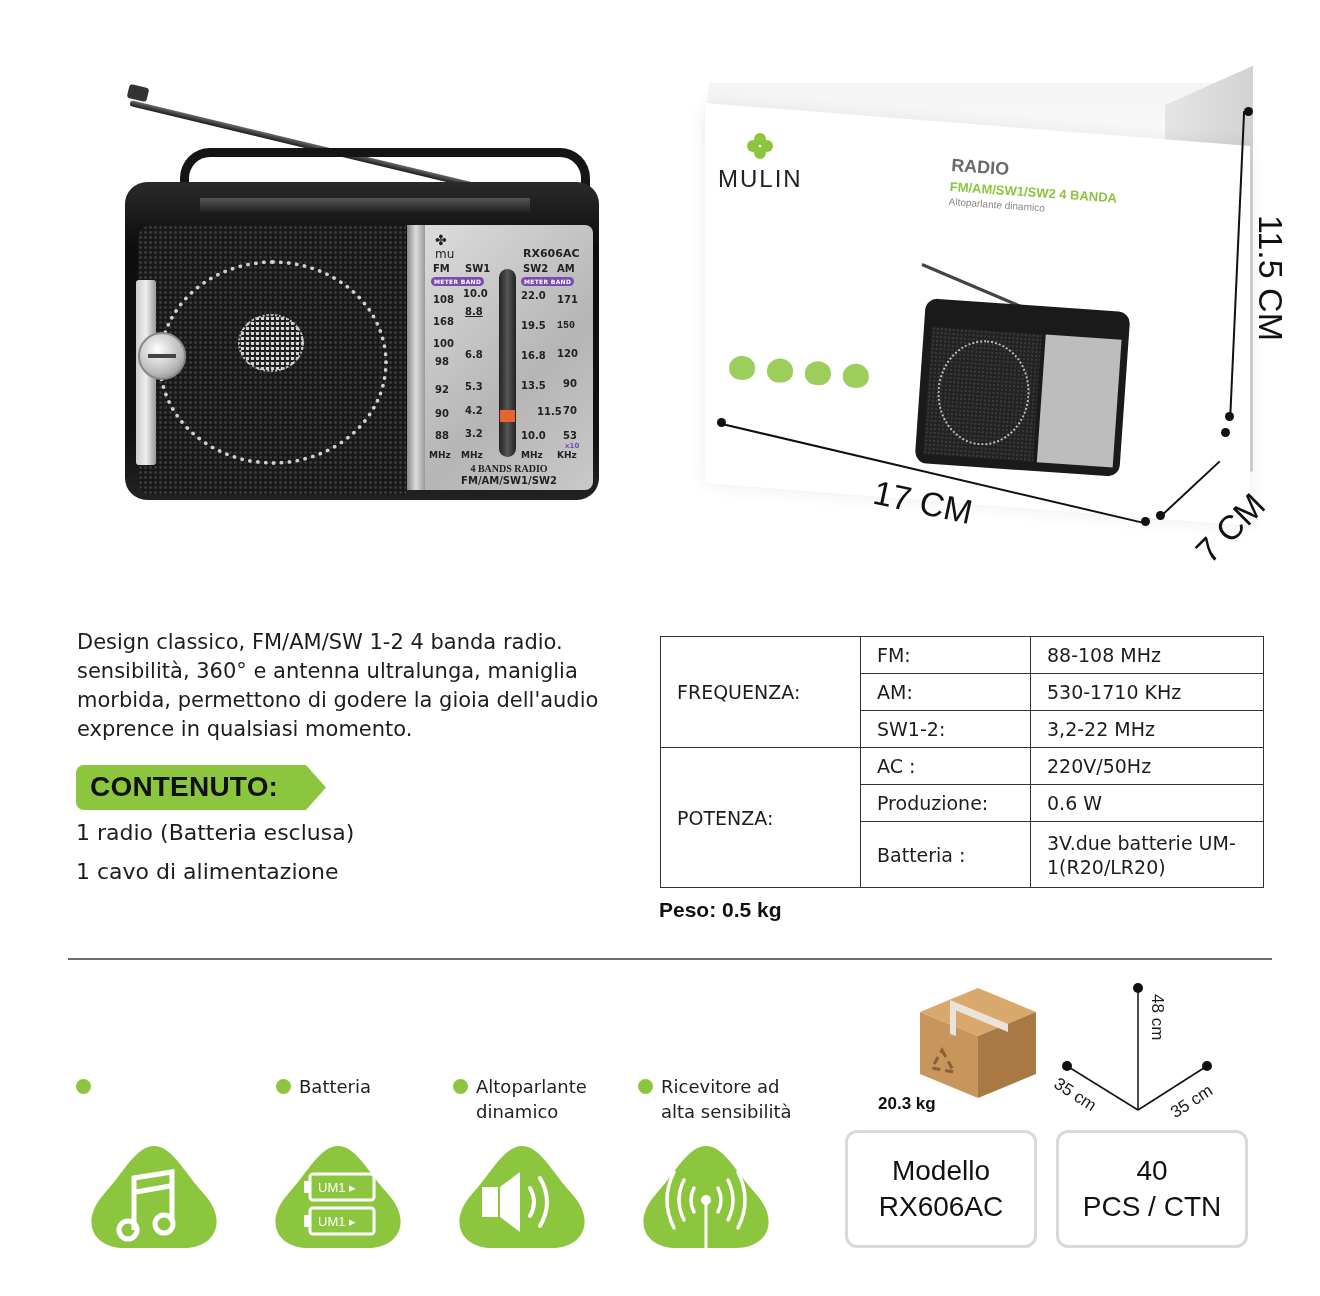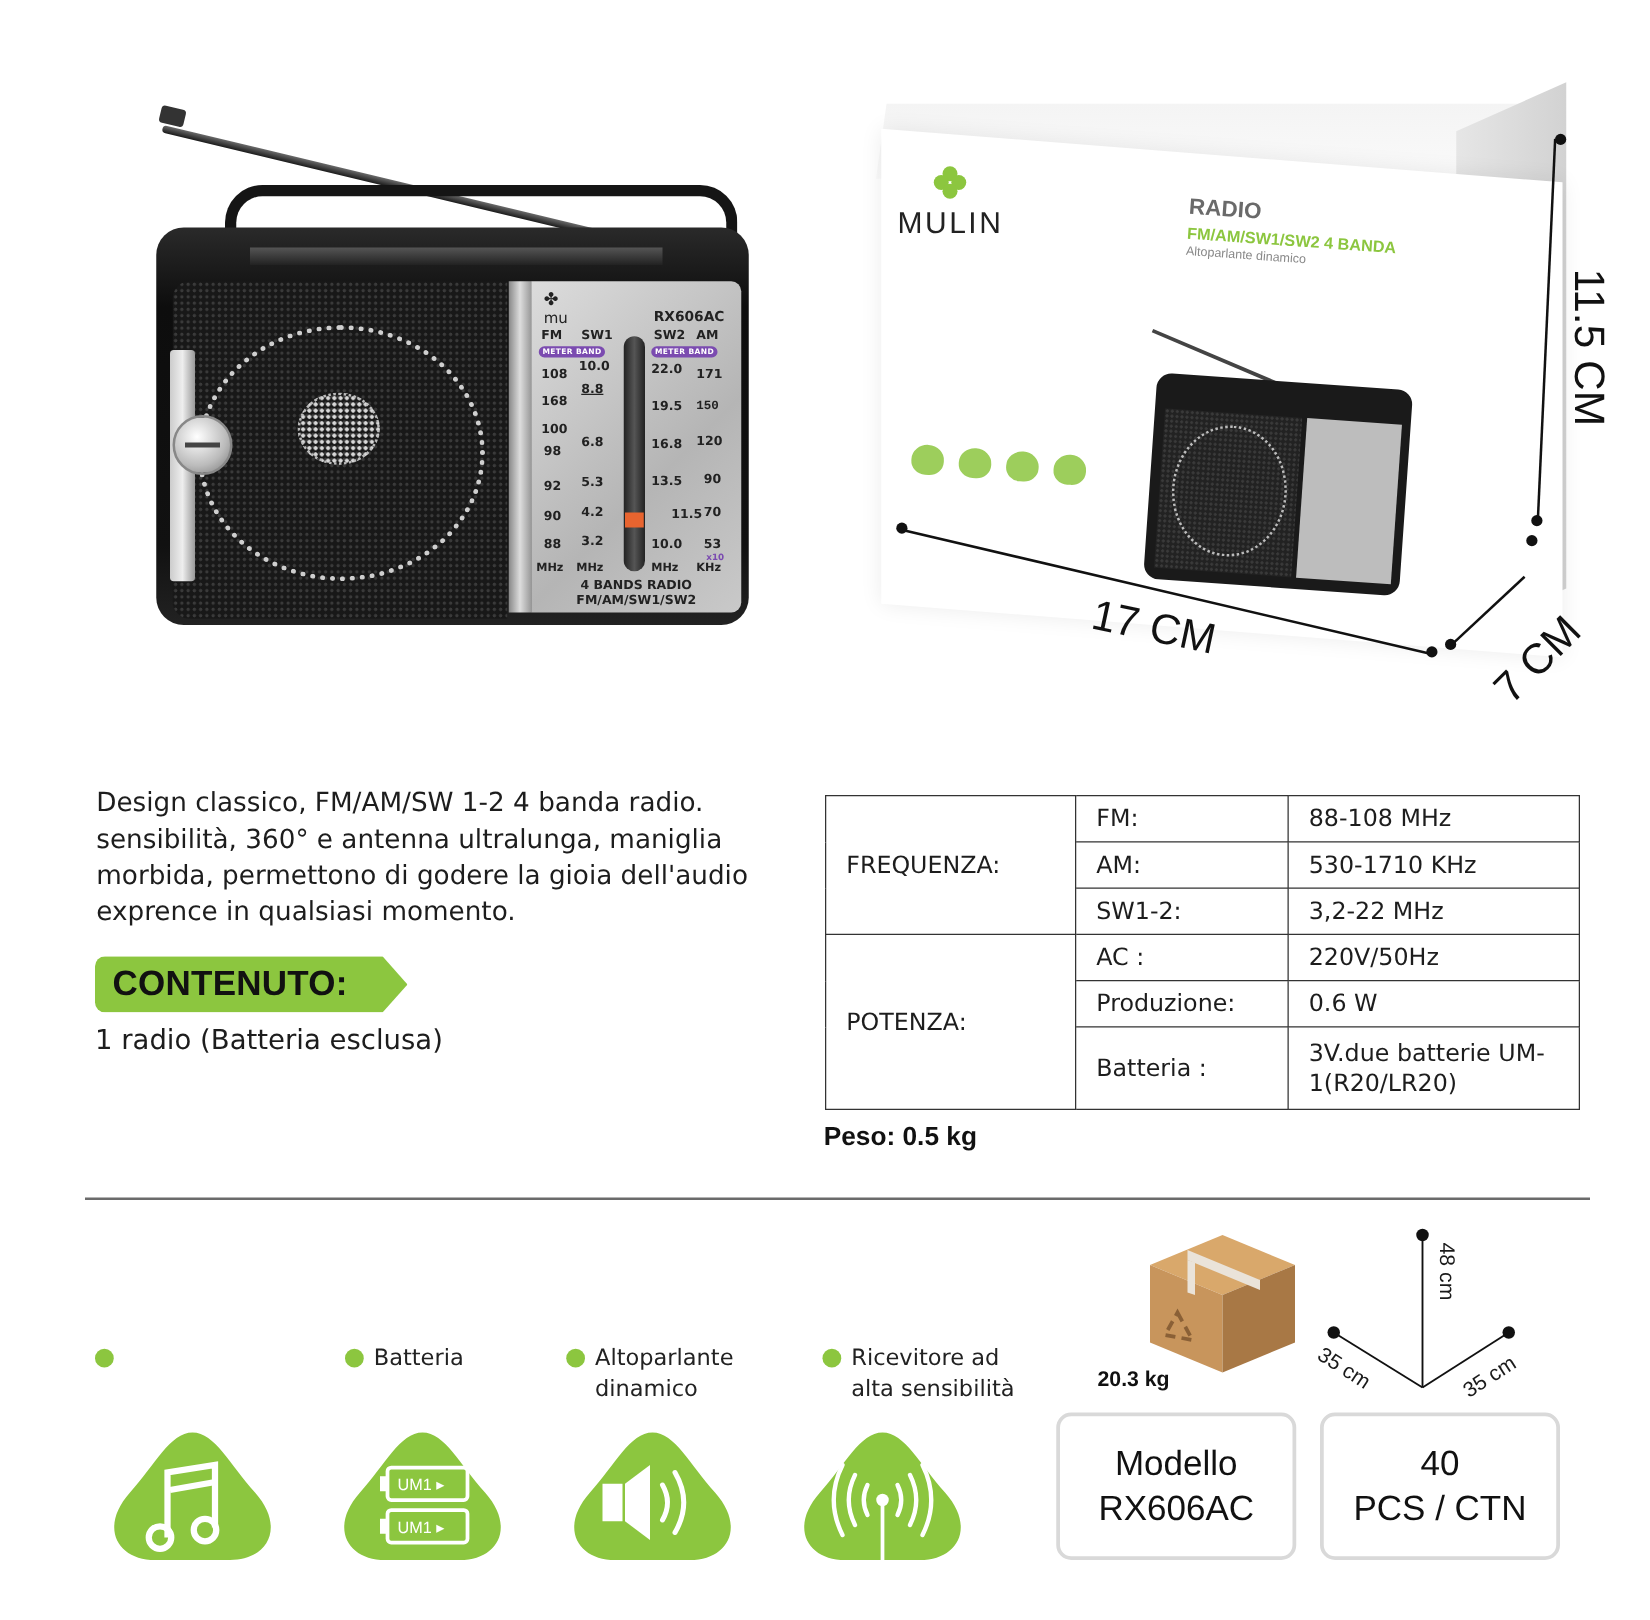--- a/index.html
+++ b/index.html
@@ -147,21 +147,21 @@
     <div class="col" style="left:138px;top:206px;">53</div>
     <div class="col" style="left:140px;top:218px;font-size:7px;color:#7b4bb0;">x10</div>
 
     <div class="col" style="left:4px;top:226px;font-size:9px;">MHz</div>
     <div class="col" style="left:36px;top:226px;font-size:9px;">MHz</div>
     <div class="col" style="left:96px;top:226px;font-size:9px;">MHz</div>
     <div class="col" style="left:132px;top:226px;font-size:9px;">KHz</div>
 
     <div class="slot"></div>
     <div class="needle"></div>
-    <div class="bottom" style="top:238px;">4 BANDS RADIO</div>
+    <div class="bottom" style="top:238px;font-family:Liberation Serif, serif;">4 BANDS RADIO</div>
     <div class="bottom" style="top:250px;">FM/AM/SW1/SW2</div>
   </div>
 </div>
 
 <div id="box" class="abs">
   <div class="box-top"></div>
   <div class="box-side"></div>
   <div class="box-front"></div>
   <div class="brand">
     <div class="clover">
@@ -206,20 +206,21 @@
 </div>
 
 <p id="desc" class="abs">Design classico, FM/AM/SW 1-2 4 banda radio. sensibilità, 360° e antenna ultralunga, maniglia morbida, permettono di godere la gioia dell'audio exprence in qualsiasi momento.</p>
 
 <div id="contenuto-badge" class="abs">
   <span>CONTENUTO:</span>
 </div>
 
 <ul id="content-list" class="abs">
   <li>1 radio (Batteria esclusa)</li>
+  <li>1 cavo di alimentazione</li>
 </ul>
 
 <table id="spec" class="abs">
   <tbody>
       <tr>
     <td class="grp" rowspan="3">FREQUENZA:</td>
     <td class="k">FM:</td>
     <td class="v">88-108 MHz</td>
   </tr>
   <tr>
@@ -260,21 +261,21 @@
       <span class="feat-dot"></span>
       <span>Batteria</span>
     </div>
 </div>
 <div class="feat" style="left:453px;width:160px;">
   <div class="feat-label">
       <span class="feat-dot"></span>
       <span>Altoparlante dinamico</span>
     </div>
 </div>
-<div class="feat" style="left:658px;width:180px;">
+<div class="feat" style="left:638px;width:180px;">
   <div class="feat-label">
       <span class="feat-dot"></span>
       <span>Ricevitore ad alta sensibilità</span>
     </div>
 </div>
 
 <div class="feat-icon" style="left:84px;">
   <svg viewBox="0 0 140 108">
       <path d="M70 4 C88 4 100 30 120 52 C145 80 130 106 100 106 L40 106 C10 106 -5 80 20 52 C40 30 52 4 70 4Z" fill="#8cc63f"></path>
     <g fill="none" stroke="#fff" stroke-width="5">

